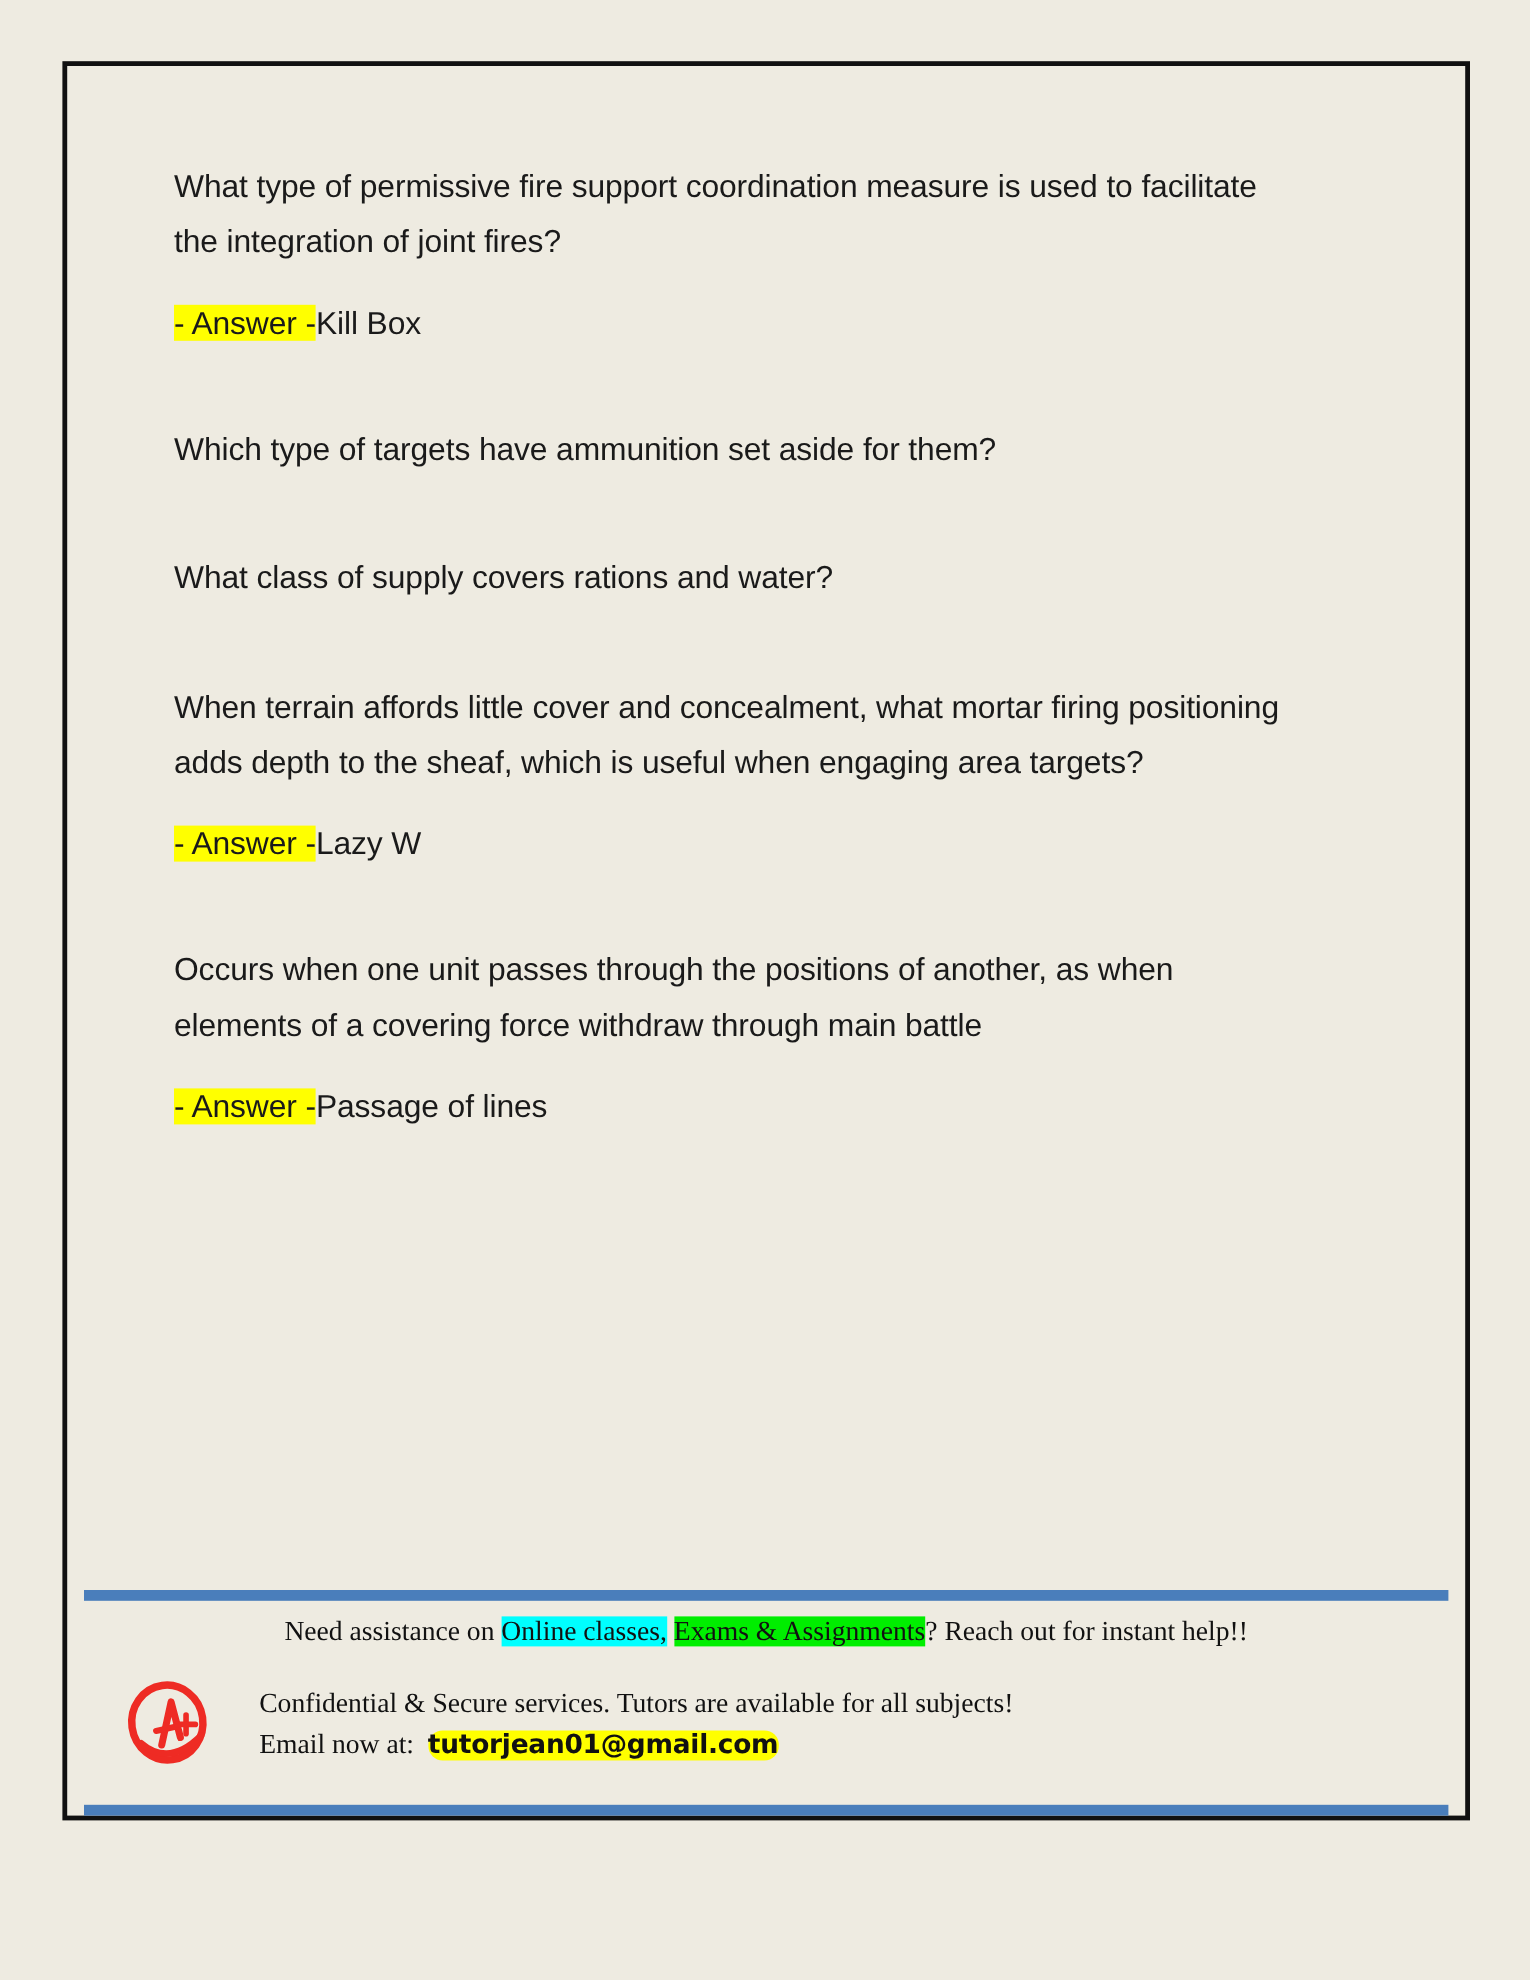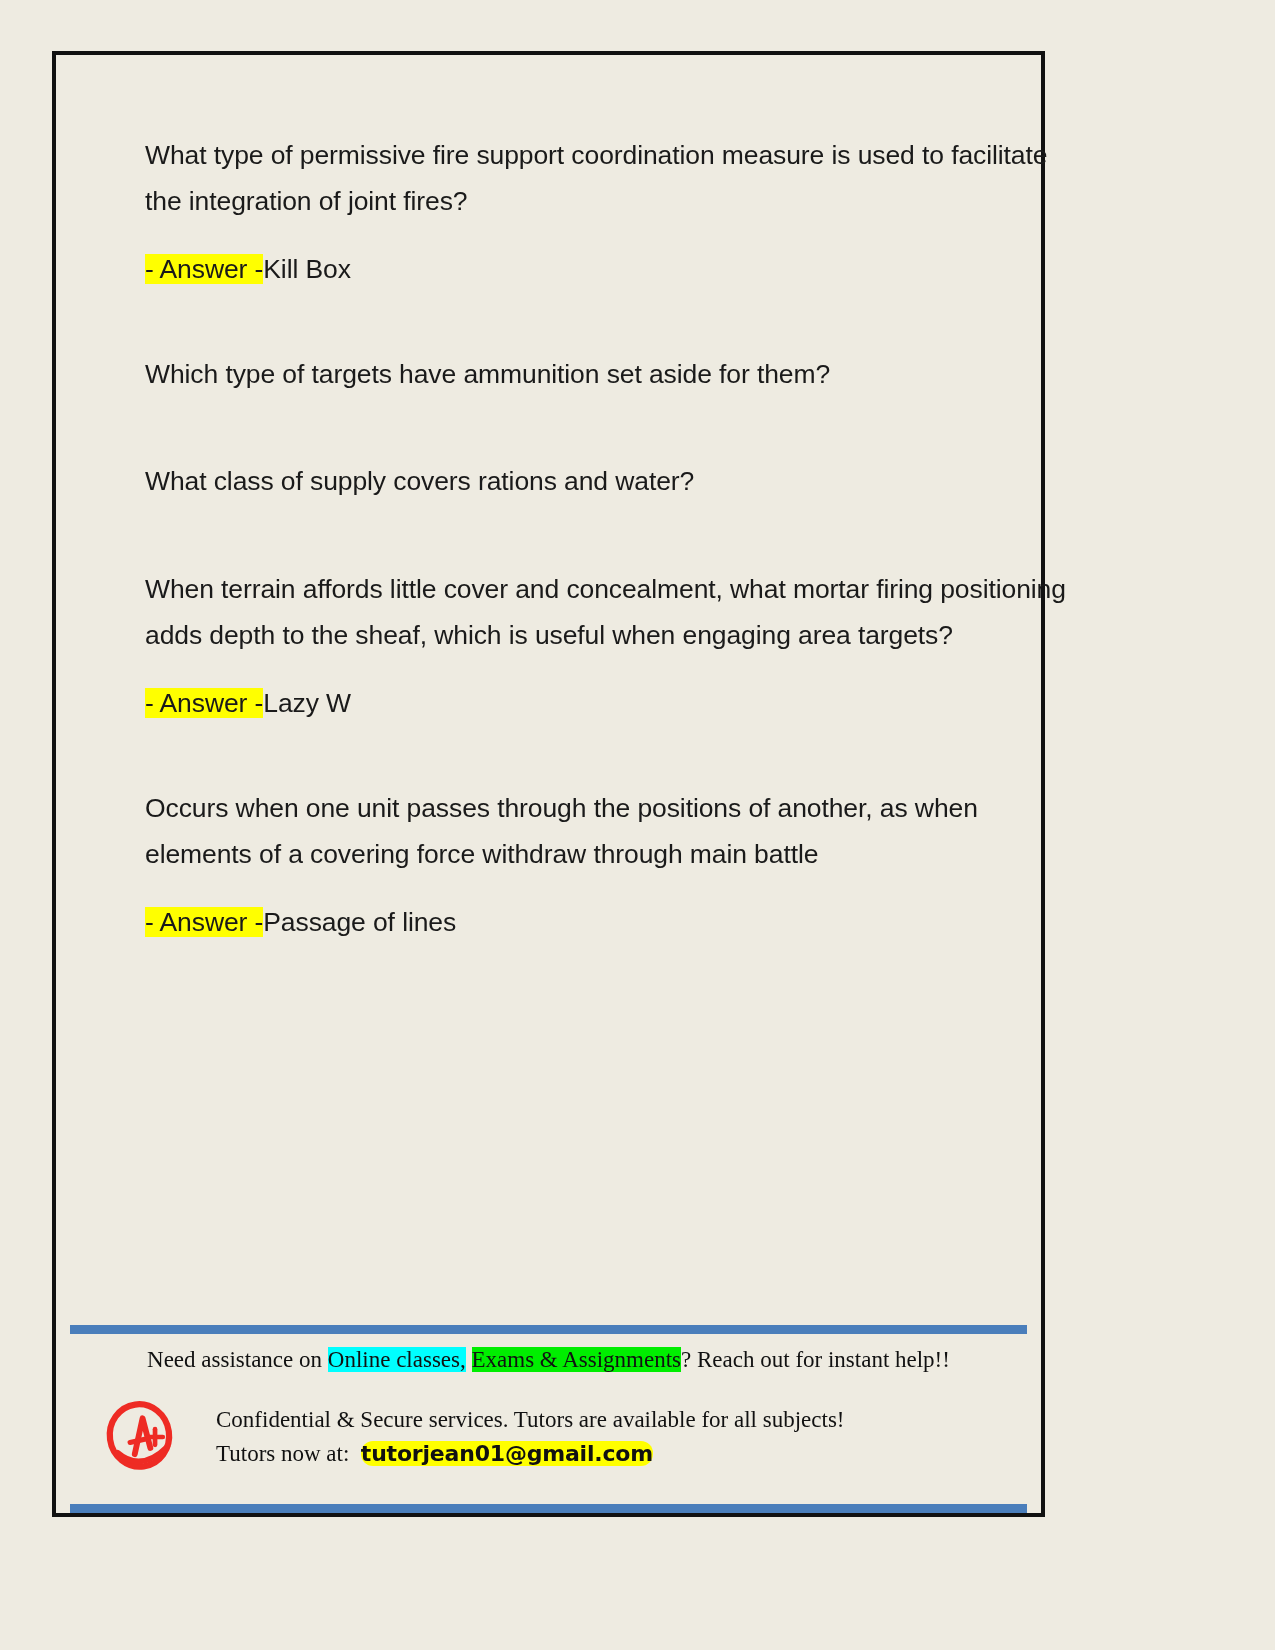--- a/index.html
+++ b/index.html
@@ -11,21 +11,21 @@
     height: 1650px;
     background: #EEEBE1;
     font-family: "Liberation Sans", sans-serif;
     overflow: hidden;
   }
 
   .page-frame {
     position: absolute;
     left: 52px;
     top: 51px;
-    width: 993px;
+    width: 1173px;
     height: 1466px;
     border: 4px solid #111111;
     background: #EEEBE1;
     box-sizing: border-box;
   }
 
   .content {
     position: absolute;
     left: 89px;
     top: 78px;
@@ -187,21 +187,21 @@
           <path d="M20 70 Q50 96 84 62" fill="none" stroke="#EE2B24" stroke-width="7" stroke-linecap="round"></path>
           <path d="M42 72 L52 26 L62 64" fill="none" stroke="#EE2B24" stroke-width="7.5" stroke-linecap="round" stroke-linejoin="round"></path>
           <path d="M36 57 L59 52" fill="none" stroke="#EE2B24" stroke-width="6.5" stroke-linecap="round"></path>
           <path d="M68 40 L68 60" fill="none" stroke="#EE2B24" stroke-width="6" stroke-linecap="round"></path>
           <path d="M58 50 L78 50" fill="none" stroke="#EE2B24" stroke-width="6" stroke-linecap="round"></path>
         </svg>
       </div>
 
       <div class="contact">
         <div>Confidential &amp; Secure services. Tutors are available for all subjects!</div>
-        <div><span>Tutors now at:</span>&nbsp; <span class="email hl-yellow">tutorjean01@gmail.com</span></div>
+        <div><span>Email now at:</span>&nbsp; <span class="email hl-yellow">tutorjean01@gmail.com</span></div>
       </div>
 
     </div>
 
     <div class="divider-bottom"></div>
 
   </div>
 
 </div>
 

